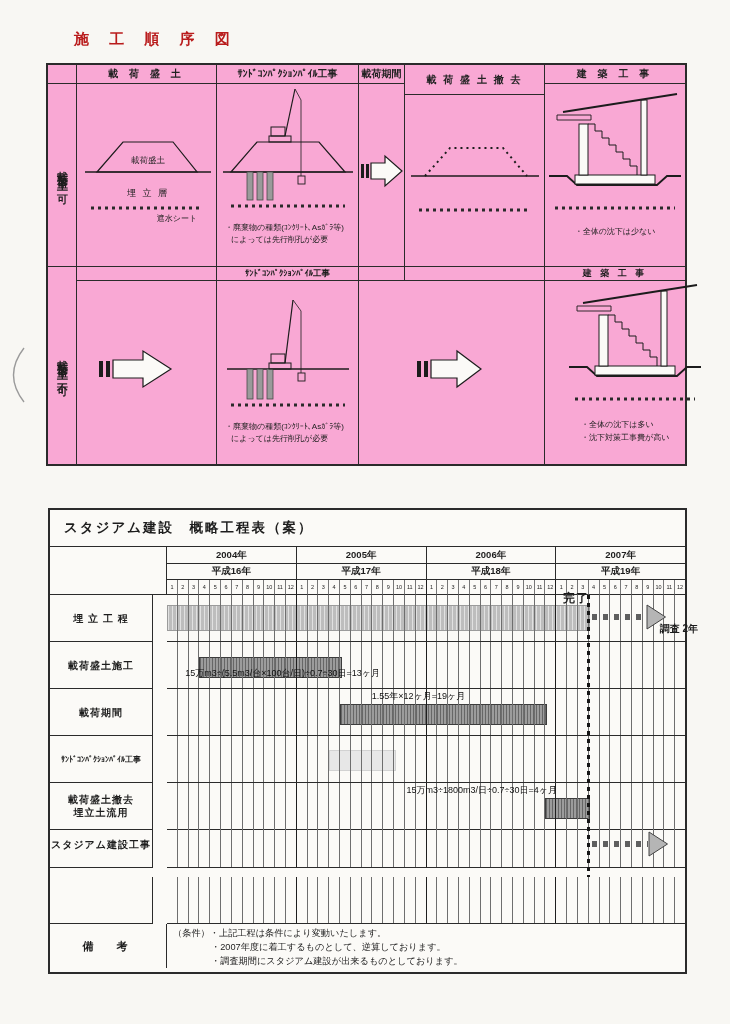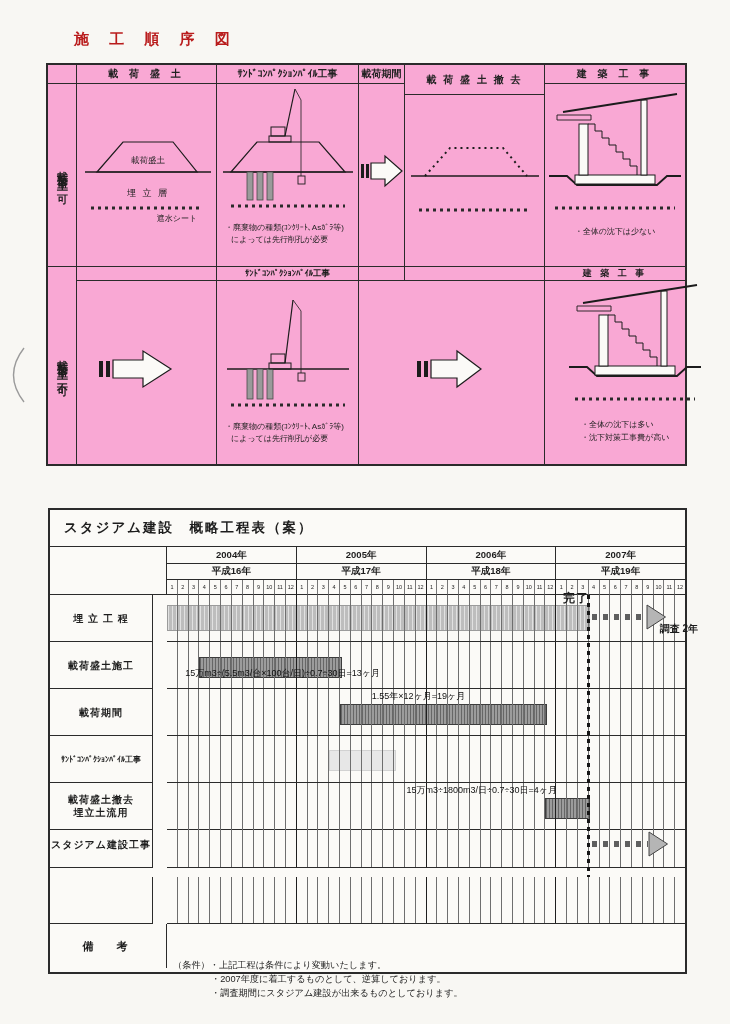--- a/index.html
+++ b/index.html
@@ -72,21 +72,21 @@
   .g-arrowhead{position:absolute;z-index:4;}
   .g-arrowlabel{position:absolute;z-index:5;font-size:10px;font-weight:600;white-space:nowrap;}
   .g-doneline{position:absolute;top:0;width:3px;height:282px;z-index:6;
               background:repeating-linear-gradient(180deg,#161616 0 4px,transparent 4px 8px);}
   .g-donelabel{position:absolute;z-index:6;font-size:12px;font-weight:600;letter-spacing:1px;}
   .g-remarks{position:absolute;left:0;top:414px;width:635px;height:44px;}
   .g-remlabel{position:absolute;left:0;top:0;width:117px;height:44px;box-sizing:border-box;
               border-right:1px solid #2b2b2b;display:flex;align-items:center;justify-content:center;
               font-size:11px;font-weight:600;letter-spacing:6px;}
   .g-rembody{position:absolute;left:117px;top:0;width:518px;height:44px;box-sizing:border-box;
-             padding:2px 0 0 6px;margin-top:32px;}
+             padding:2px 0 0 6px;}
   .g-remline{font-size:9.2px;line-height:14px;white-space:nowrap;}
   .g-remline.indent{padding-left:38px;}
 </style>
 </head>
 <body>
 
 <div class="page">
 
   <div class="doc-title">施 工 順 序 図</div>
 

